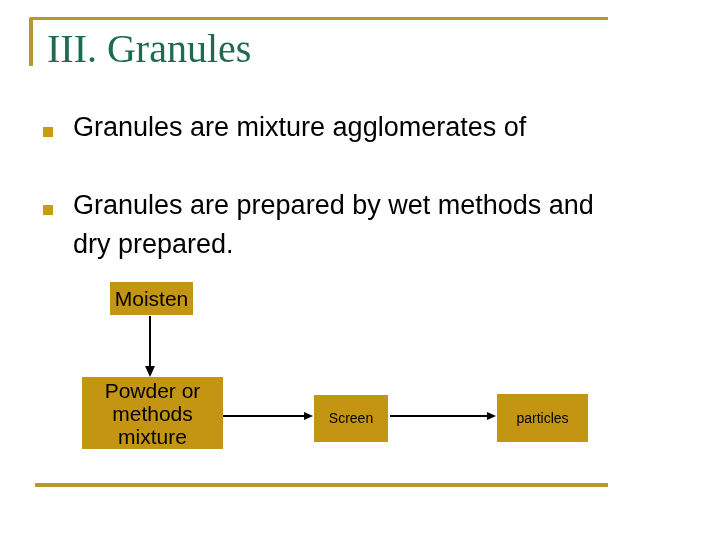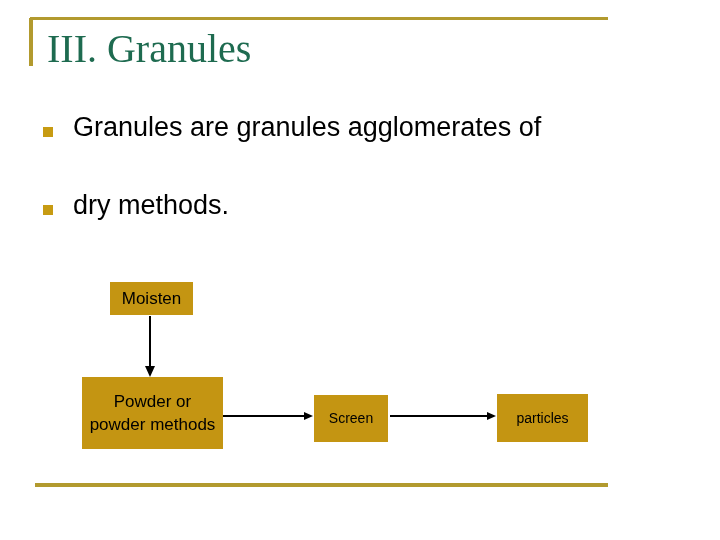--- a/index.html
+++ b/index.html
@@ -58,21 +58,21 @@
   
   .dbox {
     position: absolute;
     background: #C49512;
     color: #000000;
     display: flex;
     flex-direction: column;
     align-items: center;
     justify-content: center;
     text-align: center;
-    font-size: 17px;
+    font-size: 21px;
     line-height: 23px;
   }
   .box-moisten  { left: 110px; top: 282px; width: 83px;  height: 33px; }
   .box-powder   { left: 82px;  top: 377px; width: 141px; height: 72px; }
   .box-screen   { left: 314px; top: 395px; width: 74px;  height: 47px; }
   .box-granules { left: 497px; top: 394px; width: 91px;  height: 48px; }
   .box-screen, .box-granules { font-size: 14px; }
 
   .arrow-line-v {
     position: absolute;
@@ -108,38 +108,39 @@
 <div id="slide">
 
   <div class="top-rule"></div>
   <div class="left-rule"></div>
   <div class="bottom-rule"></div>
 
   <div class="title">III. Granules</div>
 
   <div class="bullet-square" style="left:43px; top:127px;"></div>
   <div class="bullet-text" style="top:108px;">
-    <span>Granules are granules agglomerates of</span>
+    <span>Granules are mixture agglomerates of</span>
   </div>
 
   <div class="bullet-square" style="left:43px; top:205px;"></div>
   <div class="bullet-text" style="top:186px;">
-    <span>dry methods.</span>
+    <span>Granules are prepared by wet methods and</span>
+    <span>dry prepared.</span>
   </div>
 
   <div class="dbox box-moisten">
     <span>Moisten</span>
   </div>
 
   <div class="arrow-line-v"></div>
   <div class="arrowhead-down"></div>
 
   <div class="dbox box-powder">
     <span>Powder or</span>
-    <span>powder methods</span>
+    <span>methods mixture</span>
   </div>
 
   <div class="arrow-line-h line-1"></div>
   <div class="arrowhead-right head-1"></div>
 
   <div class="dbox box-screen">
     <span>Screen</span>
   </div>
 
   <div class="arrow-line-h line-2"></div>

